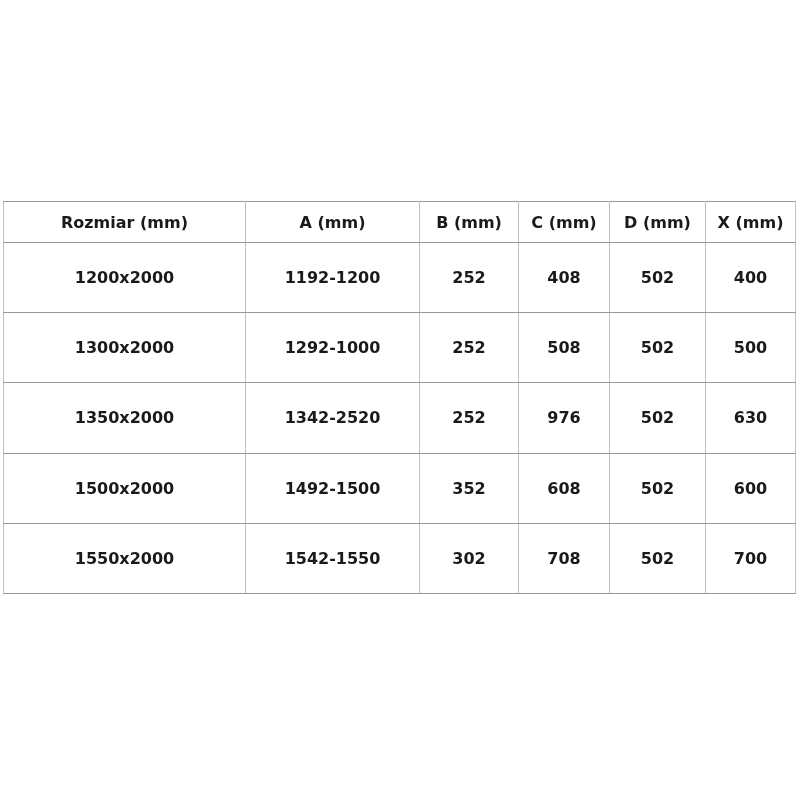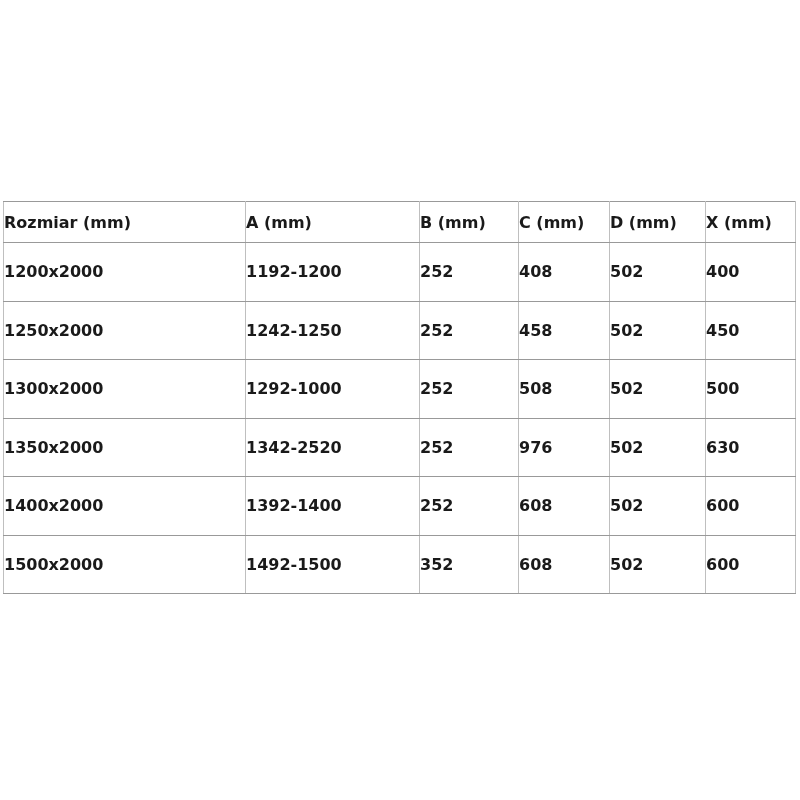--- a/index.html
+++ b/index.html
@@ -25,21 +25,21 @@
     border-collapse: collapse;
     table-layout: fixed;
     background: #ffffff;
   }
   .spec-table th,
   .spec-table td {
     border-top: 1px solid #999999;
     border-bottom: 1px solid #999999;
     border-left: 1px solid #bfbfbf;
     border-right: 1px solid #bfbfbf;
-    text-align: left;
+    text-align: center;
     vertical-align: middle;
     padding: 0;
     font-size: 16px;
     color: #1a1a1a;
     white-space: nowrap;
     overflow: hidden;
   }
   .spec-table th {
     font-weight: bold;
     height: 40px;
@@ -74,54 +74,46 @@
     <tbody>
       <tr>
         <td>1200x2000</td>
         <td>1192-1200</td>
         <td>252</td>
         <td>408</td>
         <td>502</td>
         <td>400</td>
       </tr>
       <tr>
-        <td>1250x2000</td>
-        <td>1242-1250</td>
-        <td>252</td>
-        <td>458</td>
-        <td>502</td>
-        <td>450</td>
-      </tr>
-      <tr>
         <td>1300x2000</td>
         <td>1292-1000</td>
         <td>252</td>
         <td>508</td>
         <td>502</td>
         <td>500</td>
       </tr>
       <tr>
         <td>1350x2000</td>
         <td>1342-2520</td>
         <td>252</td>
         <td>976</td>
         <td>502</td>
         <td>630</td>
       </tr>
       <tr>
-        <td>1400x2000</td>
-        <td>1392-1400</td>
-        <td>252</td>
-        <td>608</td>
-        <td>502</td>
-        <td>600</td>
-      </tr>
-      <tr>
         <td>1500x2000</td>
         <td>1492-1500</td>
         <td>352</td>
         <td>608</td>
         <td>502</td>
         <td>600</td>
       </tr>
+      <tr>
+        <td>1550x2000</td>
+        <td>1542-1550</td>
+        <td>302</td>
+        <td>708</td>
+        <td>502</td>
+        <td>700</td>
+      </tr>
     </tbody>
   </table>
 </div>
 
 </body></html>

